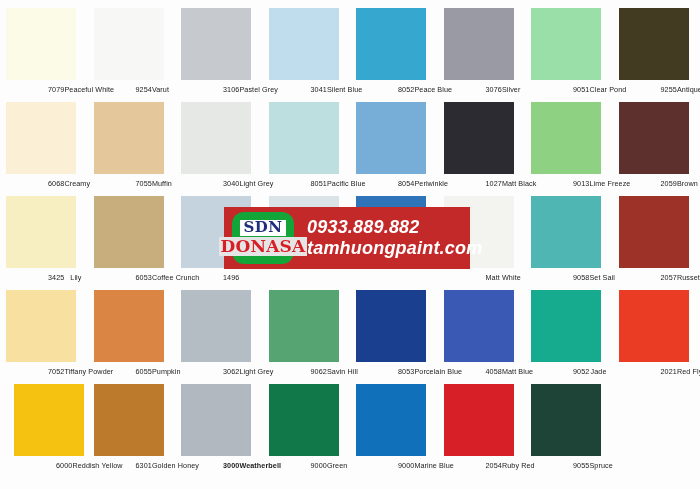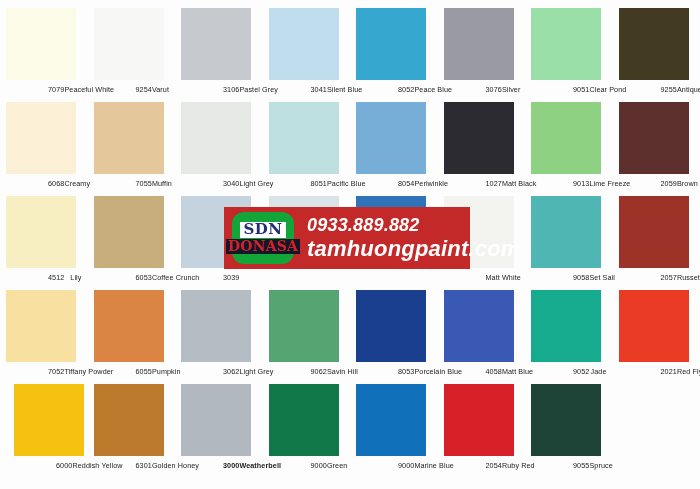--- a/index.html
+++ b/index.html
@@ -93,41 +93,41 @@
     font-size: 15px;
     color: #1f2f7a;
     background: #ffffff;
     line-height: 1.05;
     padding: 0 3px;
     letter-spacing: 0.5px;
   }
   #logo-donasa {
     font-family: "DejaVu Serif", serif;
     font-weight: bold;
-    font-size: 14px;
+    font-size: 17px;
     color: #d81f26;
-    background: #0f172a;
+    background: #e5e5e5;
     line-height: 1.1;
     padding: 0 2px;
     margin-top: 1px;
     letter-spacing: 0.2px;
   }
   #wm-text {
     margin-left: 13px;
     color: #ffffff;
     font-style: italic;
     font-weight: bold;
   }
   #wm-phone {
     font-size: 18px;
     line-height: 1.15;
     letter-spacing: 0.2px;
   }
   #wm-site {
-    font-size: 22px;
+    font-size: 18px;
     line-height: 1.15;
     letter-spacing: 0.2px;
   }
 </style>
 </head>
 <body>
 
 <div id="chart">
   <div id="grid-layer">
       <div class="row" style="top: 4px;">
@@ -243,35 +243,35 @@
           <div class="caption">
             <span class="code">2059</span>
             <span class="cname">Brown</span>
           </div>
         </div>
       </div>
       <div class="row" style="top: 192px;">
         <div class="cell" style="left: 0px;">
           <div class="swatch" style="background: rgb(247, 238, 194);"></div>
           <div class="caption">
-            <span class="code">4512</span>
+            <span class="code">3425</span>
             <span class="cname">Lily</span>
           </div>
         </div>
         <div class="cell" style="left: 87.5px;">
           <div class="swatch" style="background: rgb(201, 174, 125);"></div>
           <div class="caption">
             <span class="code">6053</span>
             <span class="cname">Coffee Crunch</span>
           </div>
         </div>
         <div class="cell" style="left: 175px;">
           <div class="swatch" style="background: rgb(196, 211, 221);"></div>
           <div class="caption">
-            <span class="code">3039</span>
+            <span class="code">1496</span>
             <span class="cname"></span>
           </div>
         </div>
         <div class="cell" style="left: 262.5px;">
           <div class="swatch" style="background: rgb(217, 227, 232);"></div>
           <div class="caption">
             <span class="code"></span>
             <span class="cname"></span>
           </div>
         </div>

